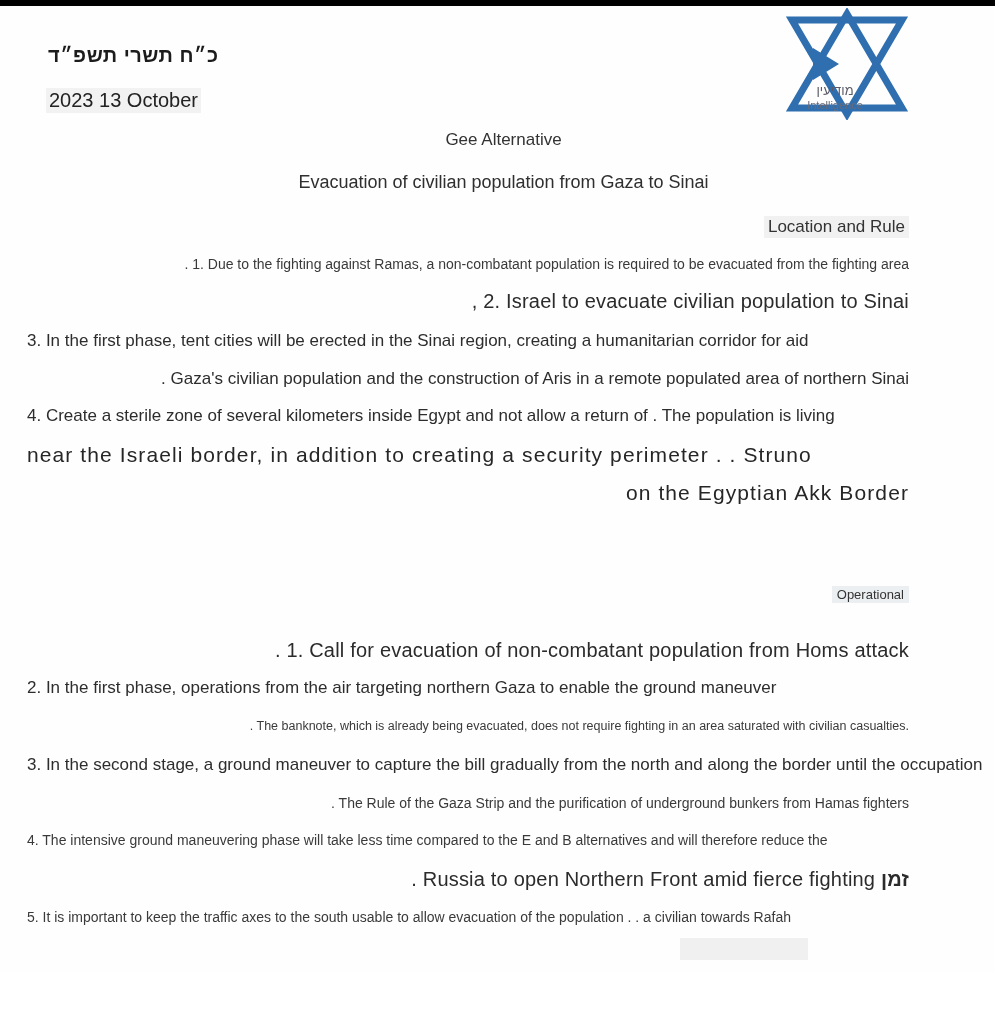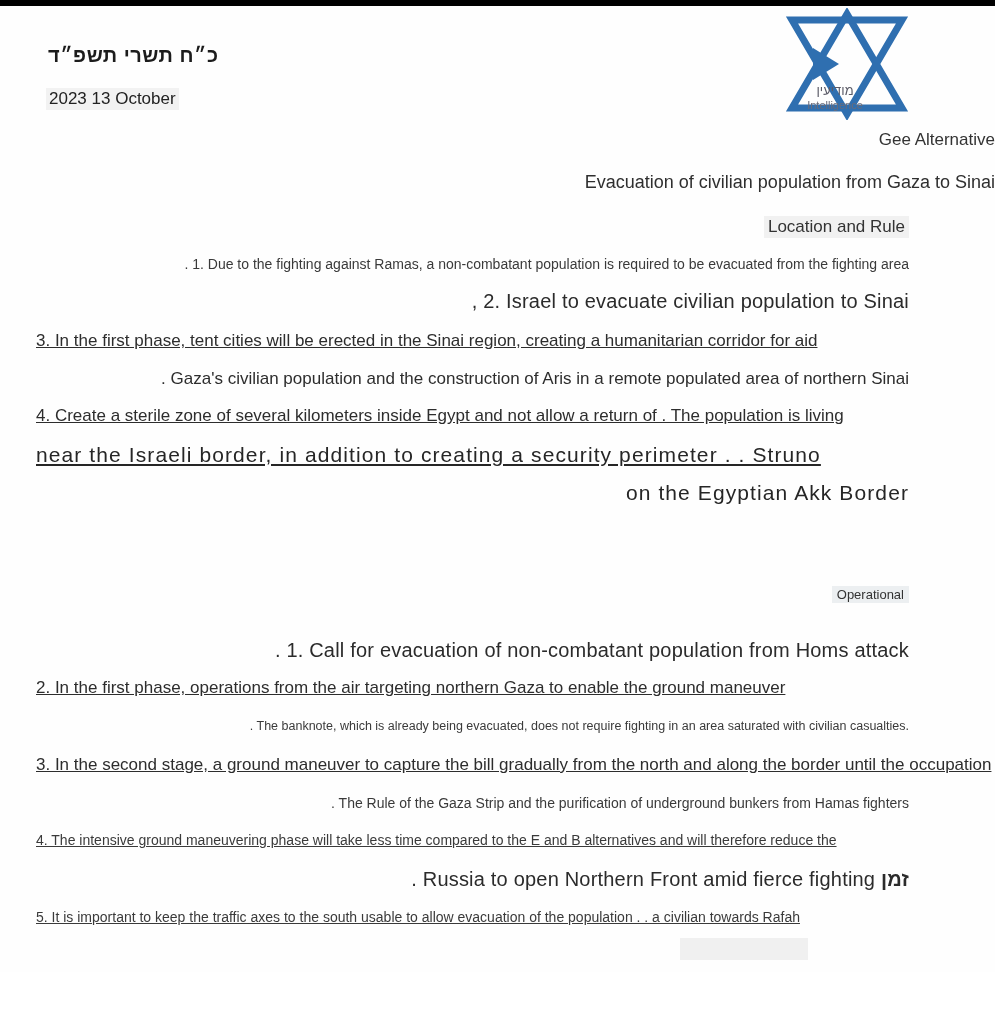--- a/index.html
+++ b/index.html
@@ -34,21 +34,21 @@
     font-size: 20px;
     font-weight: bold;
     color: #1c1c1c;
     direction: rtl;
     letter-spacing: 0.5px;
   }
   .eng-date {
     position: absolute;
     top: 88px;
     left: 46px;
-    font-size: 17px;
+    font-size: 20px;
     color: #222;
     background: #f2f2f2;
     padding: 1px 3px;
   }
   .logo {
     position: absolute;
     top: 8px;
     right: 78px;
     width: 140px;
     height: 112px;
@@ -73,23 +73,23 @@
     font-size: 11px;
     color: #6b6b78;
   }
 
   
   .line {
     position: absolute;
     white-space: nowrap;
     color: #2a2a2a;
   }
-  .c   { left: 12px; right: 0; text-align: right; }
+  .c   { left: 12px; right: 0; text-align: center; }
   .r   { right: 86px; text-align: right; }
-  .l   { left: 36px; text-align: left; text-decoration: underline; }
+  .l   { left: 27px; text-align: left; }
 
   .t-title   { font-size: 17px; color: #333; }
   .t-sub     { font-size: 18px; color: #2f2f2f; }
   .t-section { font-size: 17px; color: #333; background: #f1f1f1; padding: 1px 4px; }
   .t-small   { font-size: 14px; color: #3a3a3a; }
   .t-xsmall  { font-size: 12.5px; color: #3a3a3a; }
   .t-med     { font-size: 17px; color: #2d2d2d; }
   .t-big     { font-size: 20px; color: #2b2b2b; letter-spacing: 0.2px; }
   .t-bigger  { font-size: 21px; color: #262626; letter-spacing: 1.1px; }
   .t-op      { font-size: 13px; color: #333; background: #eceff1; padding: 1px 5px; }

